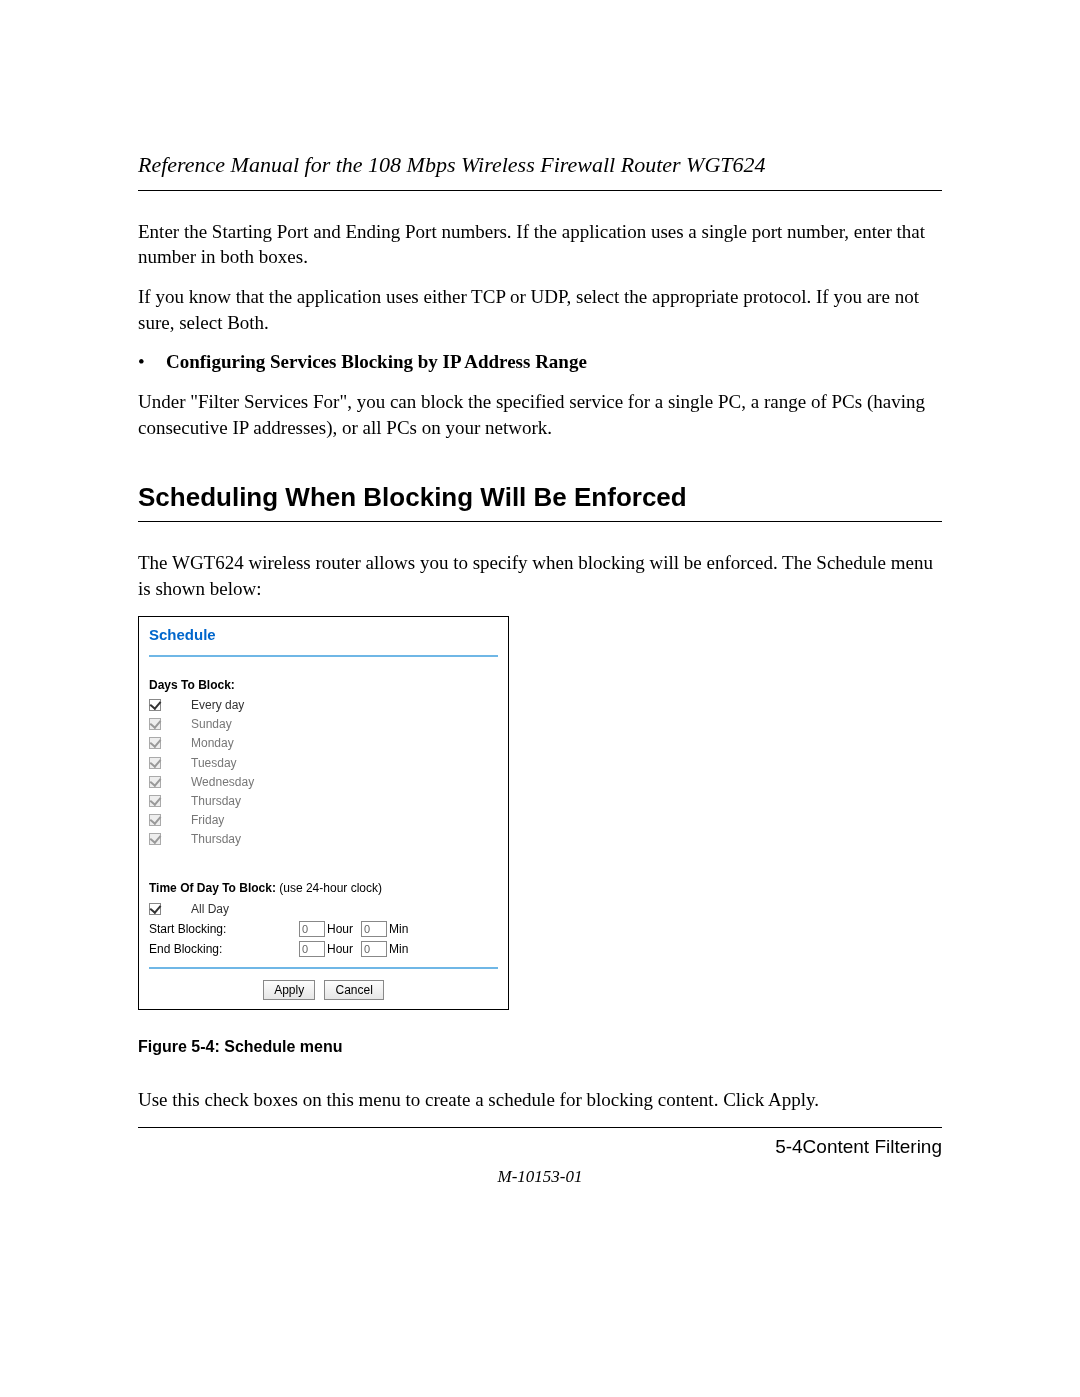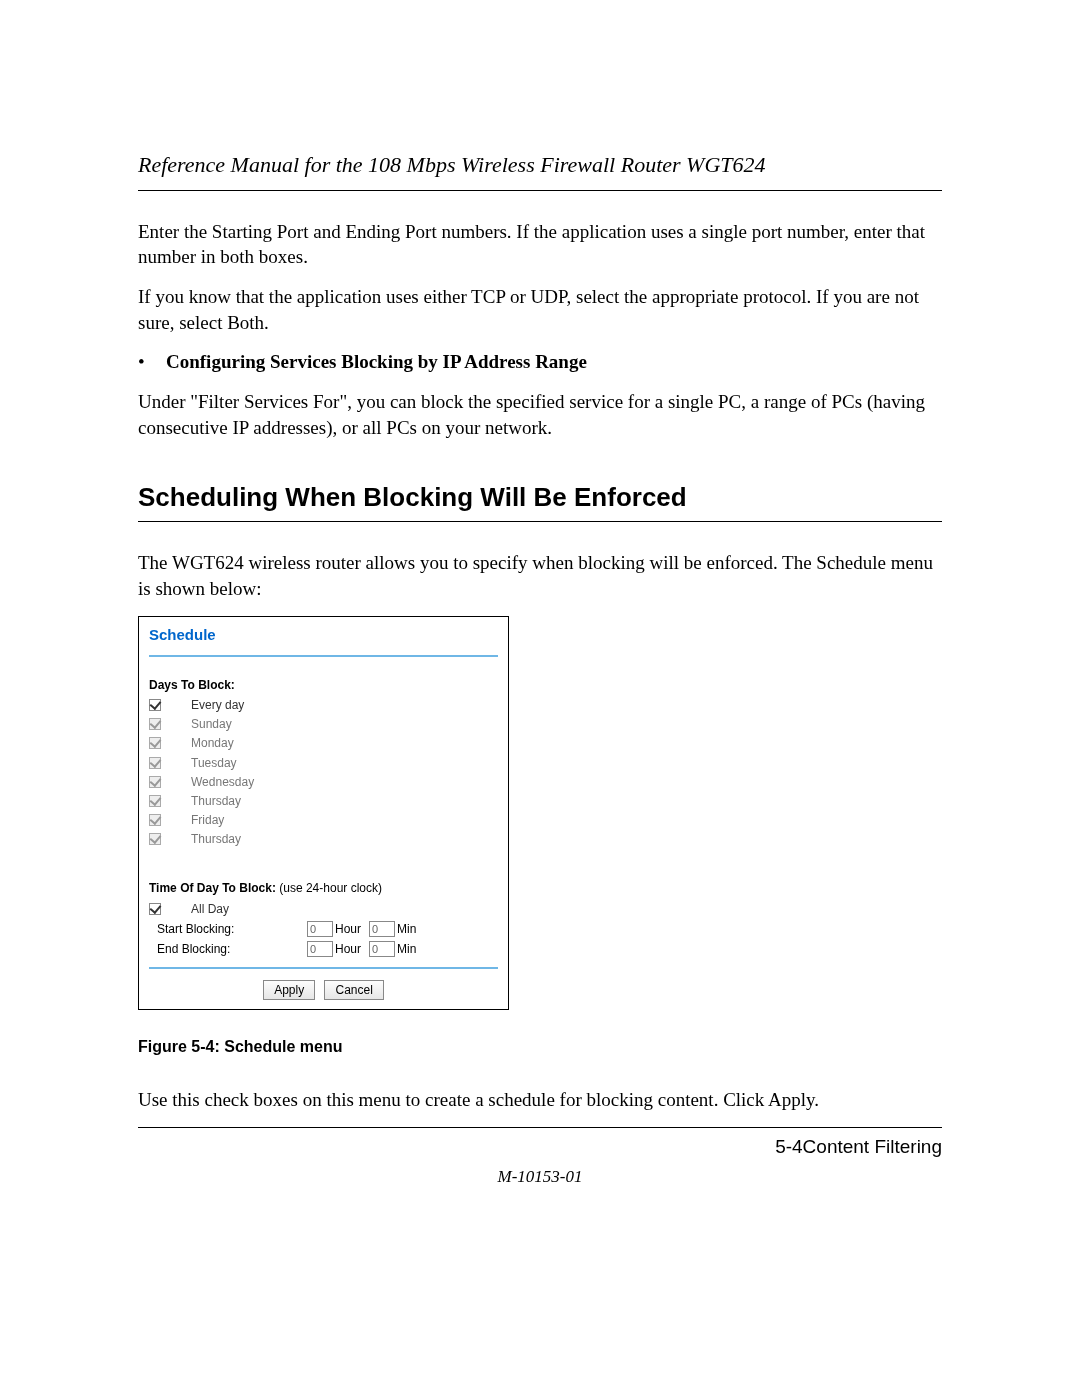--- a/index.html
+++ b/index.html
@@ -116,21 +116,21 @@
     border-bottom: 2px solid #333;
     transform: rotate(40deg);
   }
   .sch-check.disabled.checked::after {
     border-color: #999;
   }
   .time-row {
     display: flex;
     align-items: center;
     font-size: 12px;
-    margin: 4px 8px;
+    margin: 4px 0;
   }
   .time-row .tlabel { width: 150px; }
   .time-input {
     width: 26px;
     height: 16px;
     border: 1px solid #888;
     background: #fff;
     font-size: 11px;
     padding: 0 2px;
     margin-right: 2px;

